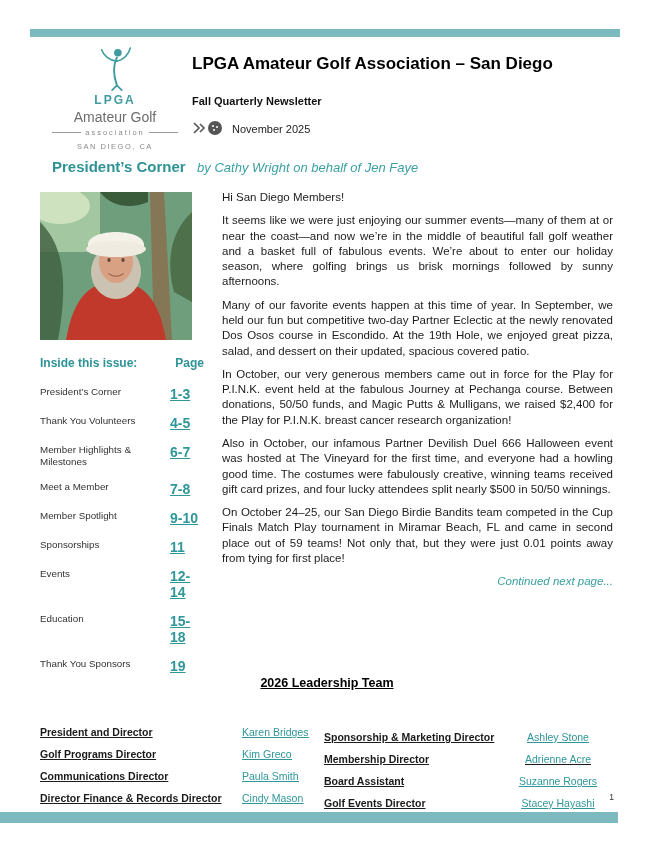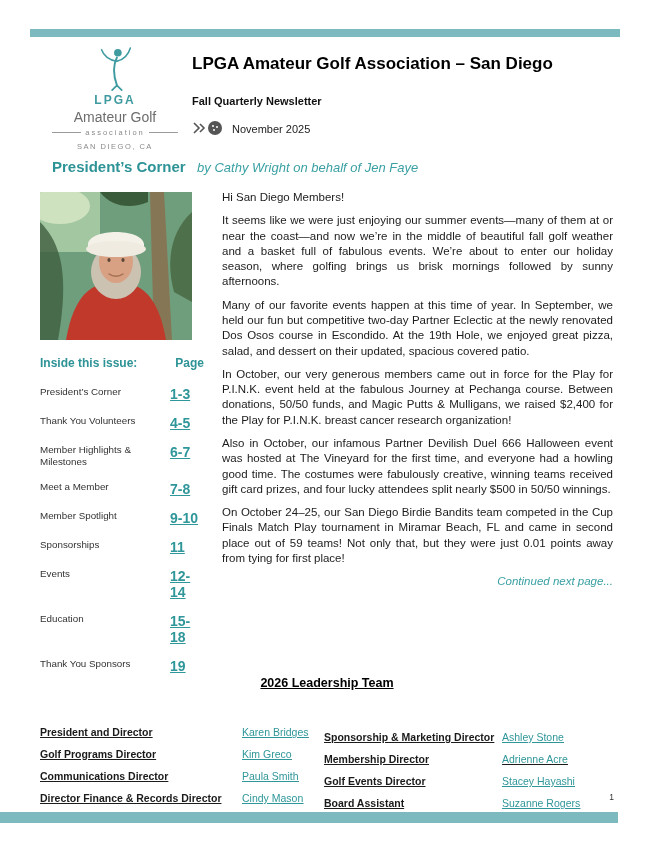--- a/index.html
+++ b/index.html
@@ -49,21 +49,21 @@
   .leadership{position:absolute;left:40px;top:676px;width:574px;}
   .lt-heading{text-align:center;font-size:12.5px;font-weight:bold;color:#000;text-decoration:underline;}
   .lt-grid{display:flex;margin-top:36px;text-decoration:underline;}
   .lt-col{display:flex;flex-direction:column;}
   .lt-col.left{width:284px;}
   .lt-col.right{width:290px;margin-top:5px;}
   .lt-row{display:flex;align-items:baseline;height:22px;}
   .lt-col.left .lt-role{width:202px;}
   .lt-col.left .lt-name{width:80px;}
   .lt-col.right .lt-role{width:178px;}
-  .lt-col.right .lt-name{width:112px;}
+  .lt-col.right .lt-name{width:112px;text-align:center;}
   .lt-role{font-size:10.5px;font-weight:bold;color:#1a1a1a;}
   .lt-name{font-size:10.5px;color:#2f9699;text-decoration:underline;cursor:pointer;}
   .lt-name.plain{text-decoration:none;}
 
   .page-num{position:absolute;left:600px;top:792px;font-size:8.5px;color:#333;width:14px;text-align:right;}
 </style>
 </head>
 <body>
 
 <div class="page">
@@ -212,27 +212,27 @@
       <div class="lt-col right">
         <div class="lt-row">
           <span class="lt-role">Sponsorship &amp; Marketing Director</span>
           <a class="lt-name">Ashley Stone</a>
         </div>
         <div class="lt-row">
           <span class="lt-role">Membership Director</span>
           <a class="lt-name plain">Adrienne Acre</a>
         </div>
         <div class="lt-row">
+          <span class="lt-role">Board Assistant</span>
+          <a class="lt-name">Suzanne Rogers</a>
+        </div>
+        <div class="lt-row">
           <span class="lt-role">Golf Events Director</span>
           <a class="lt-name">Stacey Hayashi</a>
         </div>
-        <div class="lt-row">
-          <span class="lt-role">Board Assistant</span>
-          <a class="lt-name">Suzanne Rogers</a>
-        </div>
       </div>
     </div>
   </div>
 
   <div class="page-num">1</div>
   <div class="bottom-bar"></div>
 
 </div>
 
 </body></html>

